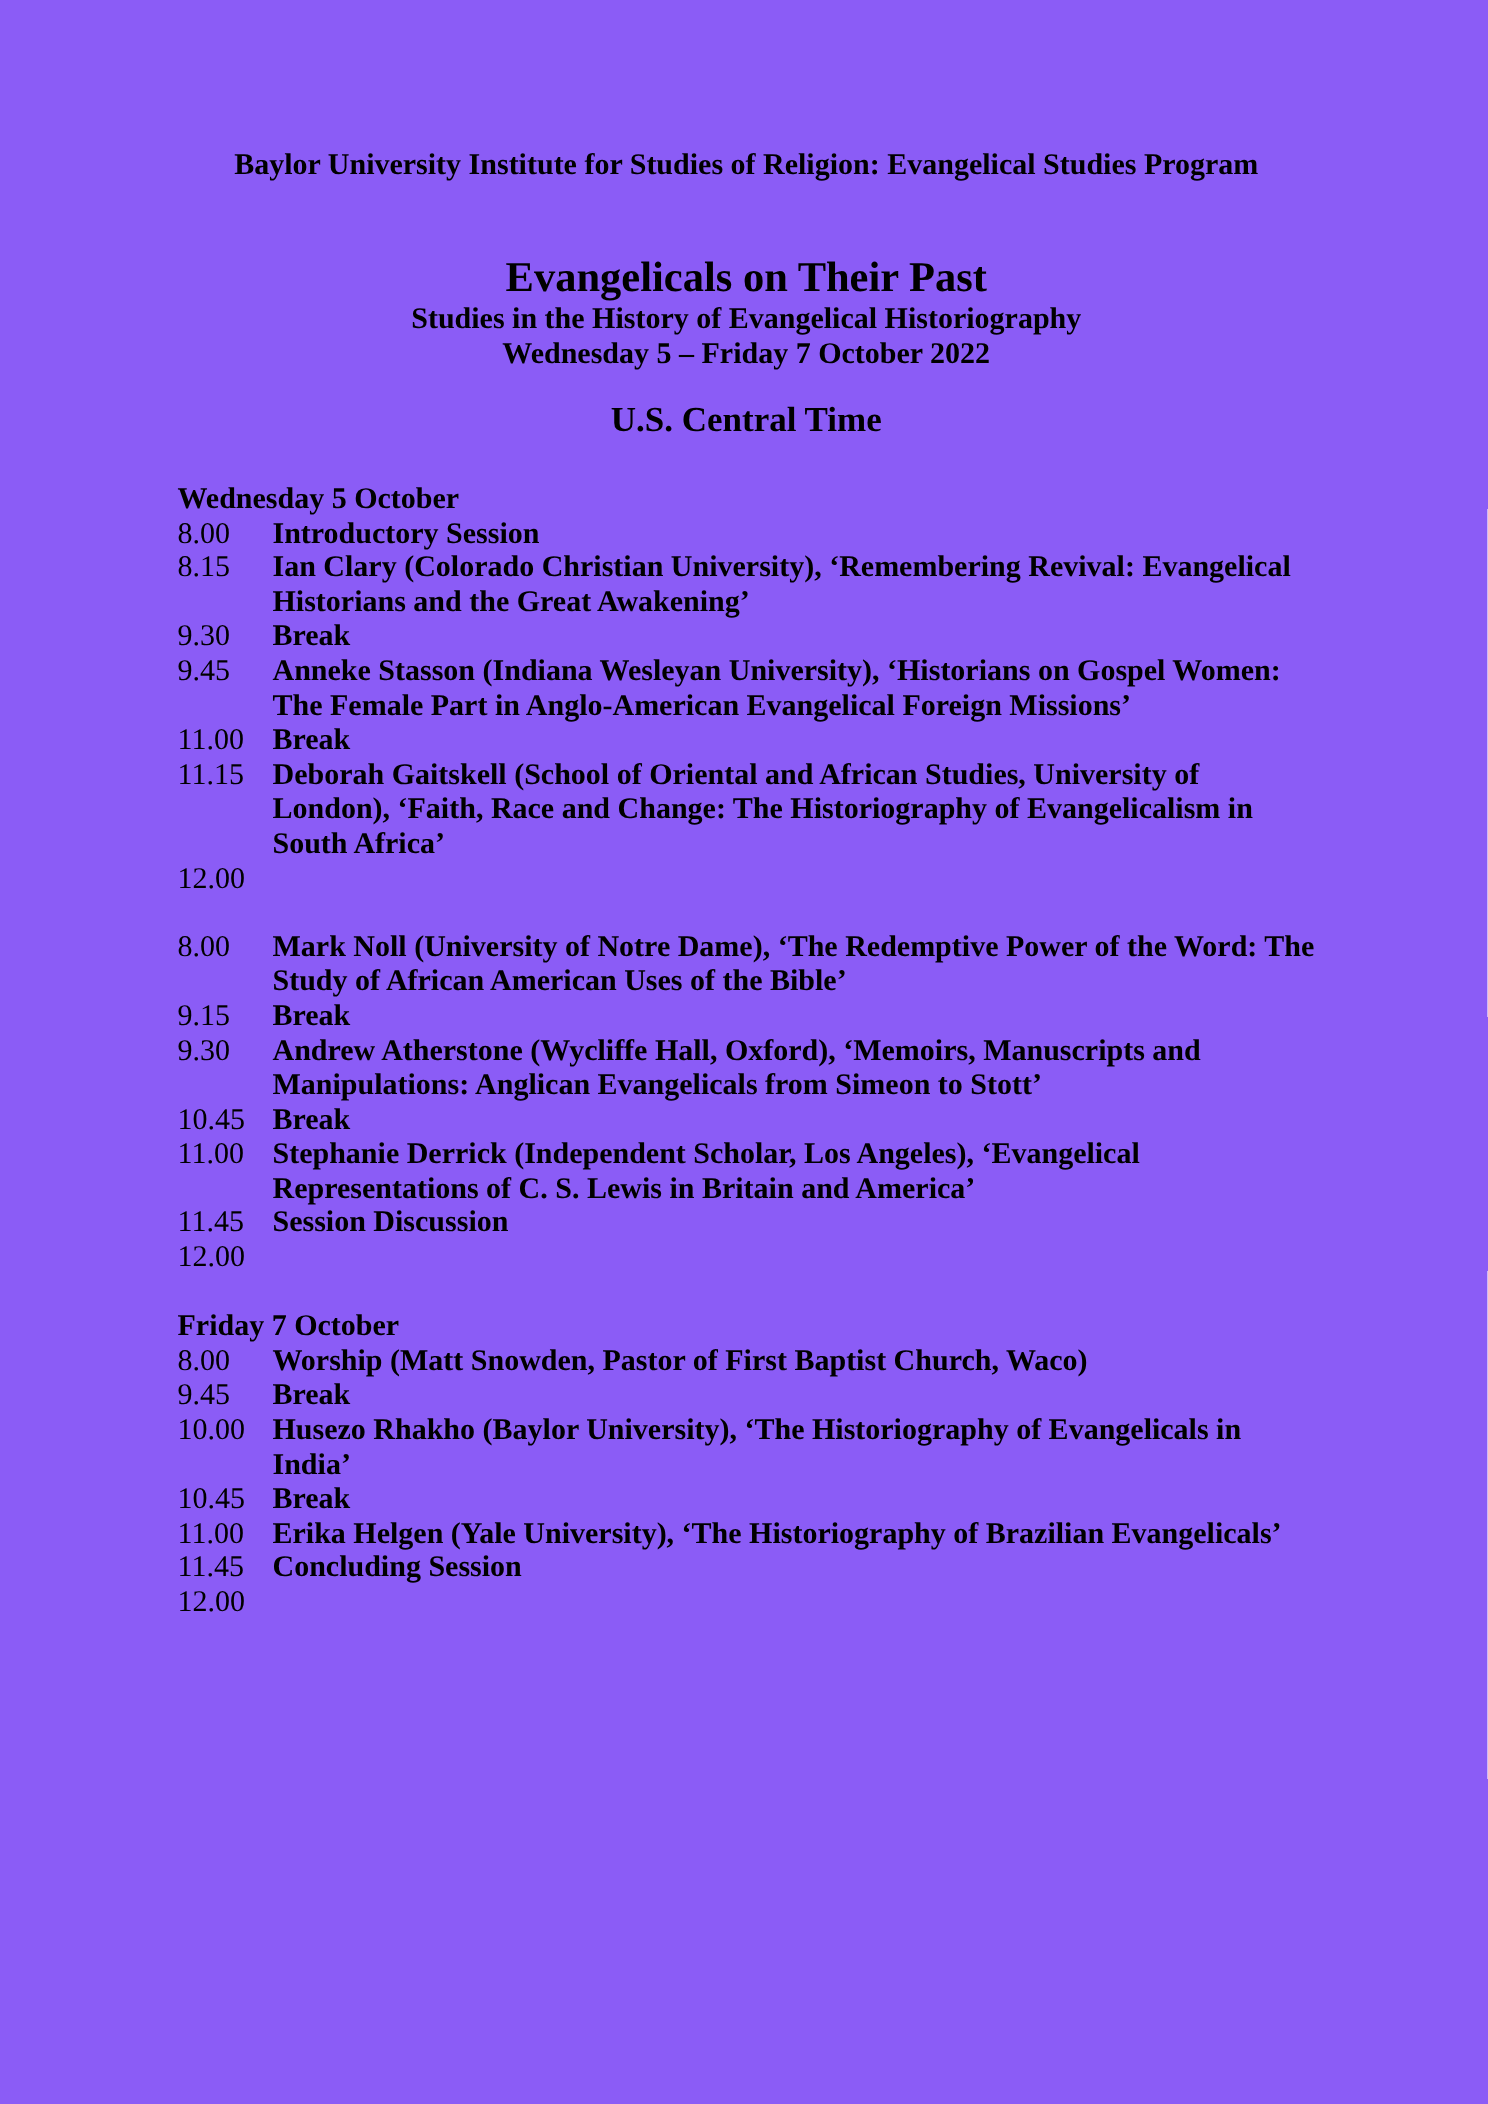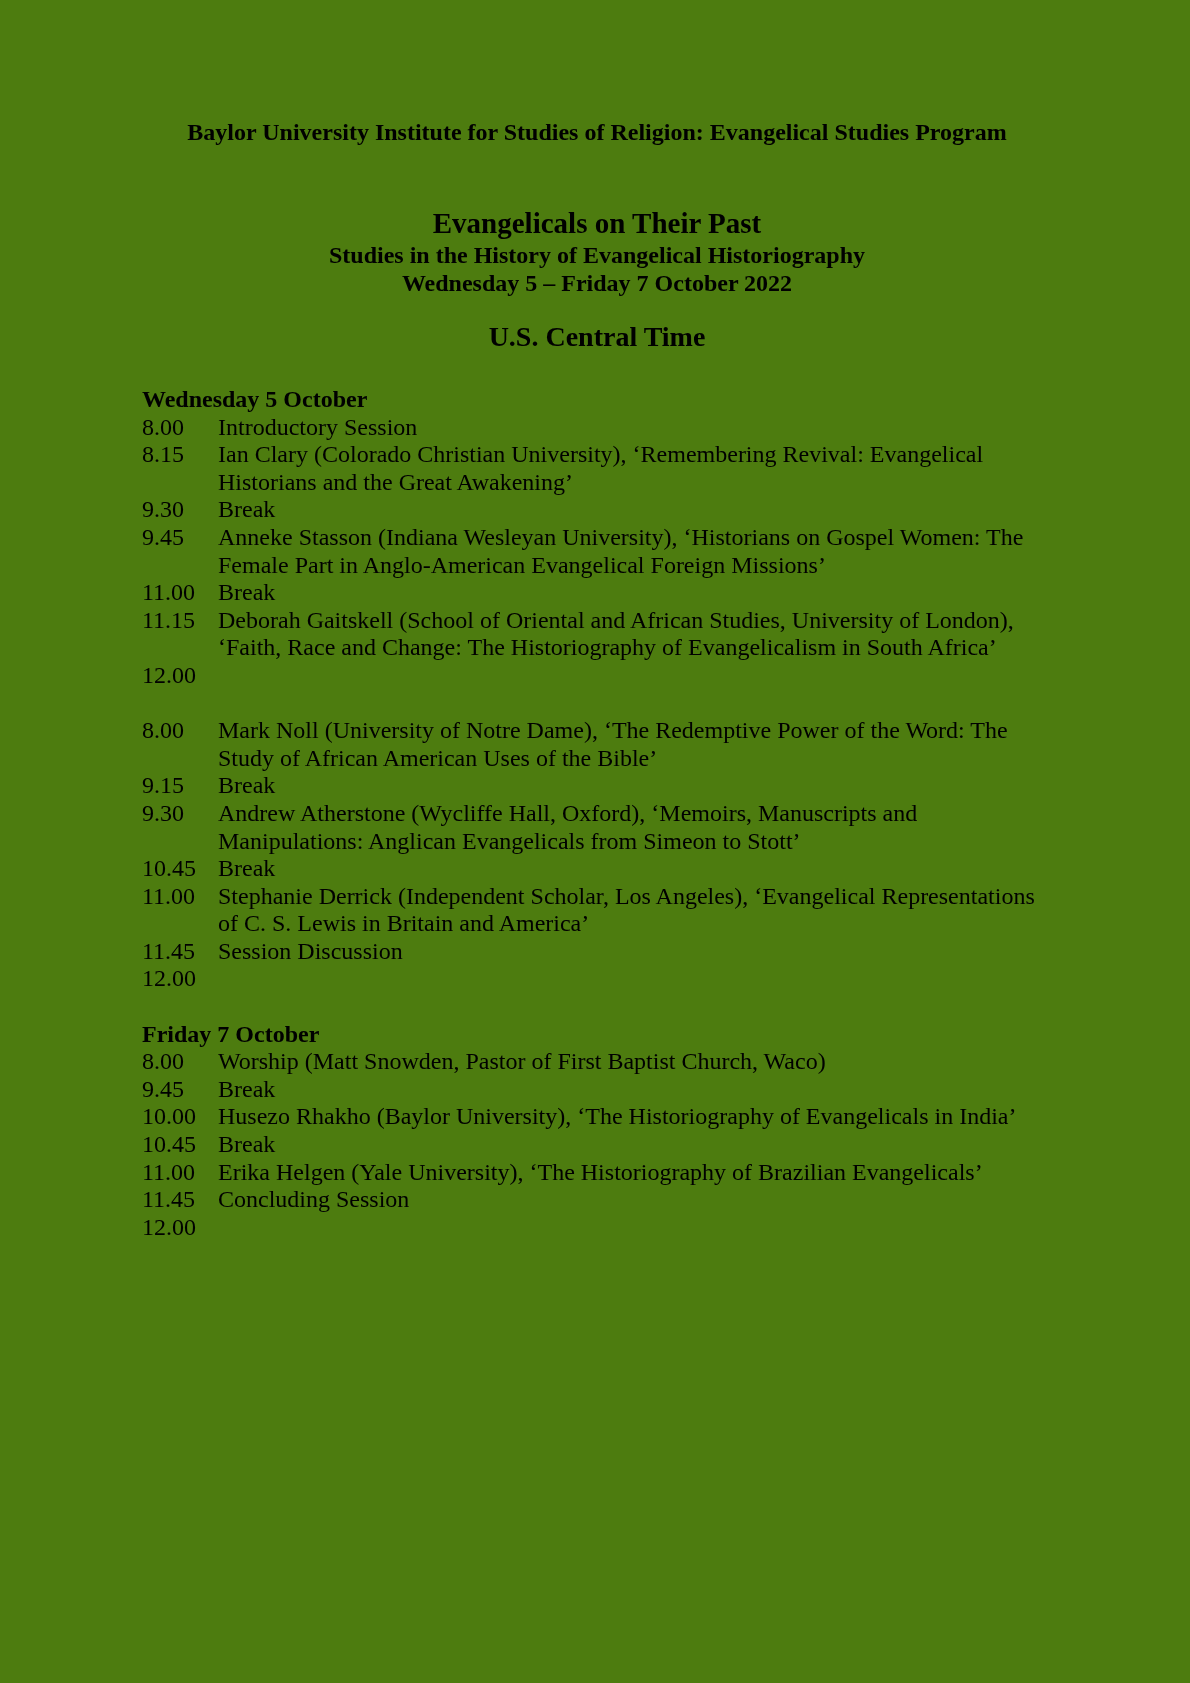--- a/index.html
+++ b/index.html
@@ -4,37 +4,37 @@
 <style>
   html, body {
     margin: 0;
     padding: 0;
     background: #ffffff;
   }
   .page {
     position: relative;
     width: 1190px;
     height: 1683px;
-    background: #4d7c0f;
+    background: #8b5cf6;
     color: #000000;
     font-family: "Liberation Serif", "DejaVu Serif", serif;
     box-sizing: border-box;
     padding: 118px 138px 0 142px;
     overflow: hidden;
   }
   .centered {
     text-align: center;
   }
   .program-line {
     font-size: 24px;
     line-height: 28px;
     font-weight: 700;
   }
   .doc-title {
-    font-size: 29px;
+    font-size: 34px;
     line-height: 36px;
     font-weight: 700;
     margin-top: 59px;
   }
   .doc-subtitle {
     font-size: 24px;
     line-height: 28px;
     font-weight: 700;
   }
   .doc-dates {
@@ -63,20 +63,21 @@
     display: flex;
     align-items: flex-start;
   }
   .session-time {
     flex: 0 0 76px;
     min-height: 27.6px;
   }
   .session-desc {
     flex: 1 1 auto;
     min-height: 27.6px;
+    font-weight: bold;
   }
 </style>
 </head>
 <body>
 
 <div class="page">
 
   <div class="program-line centered">Baylor University Institute for Studies of Religion: Evangelical Studies Program</div>
 
   <div class="doc-title centered">Evangelicals on Their Past</div>

